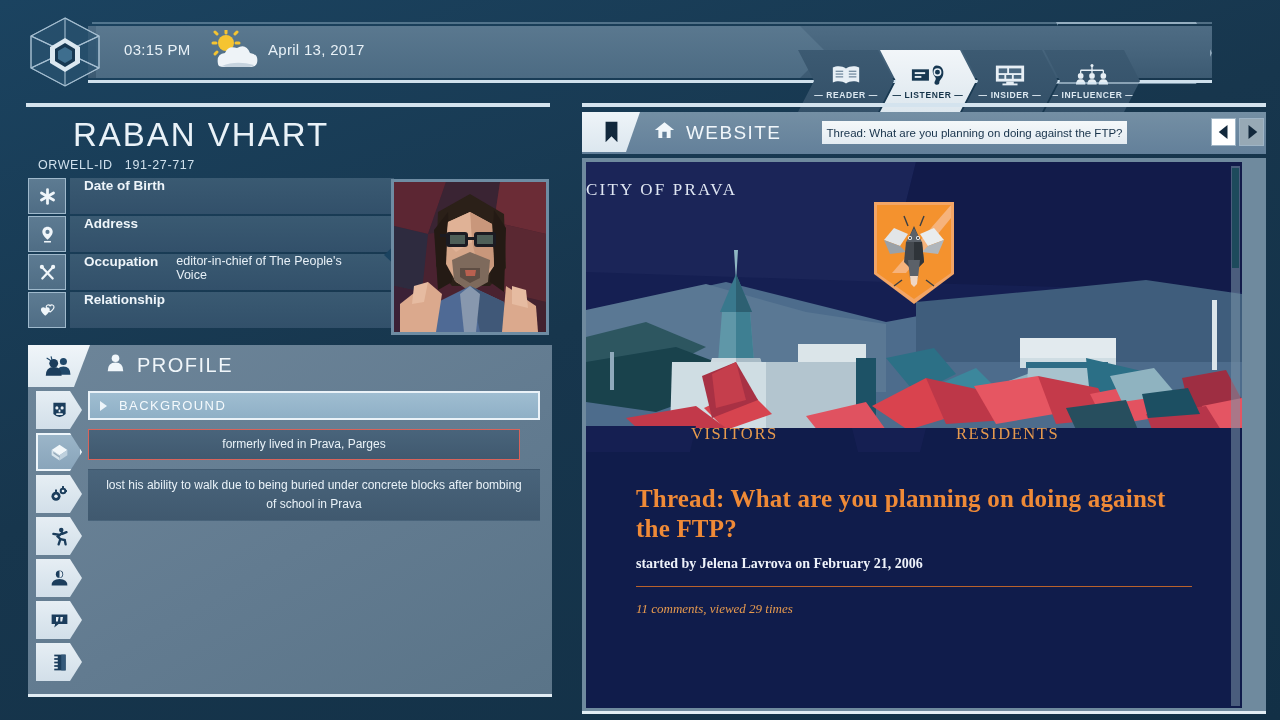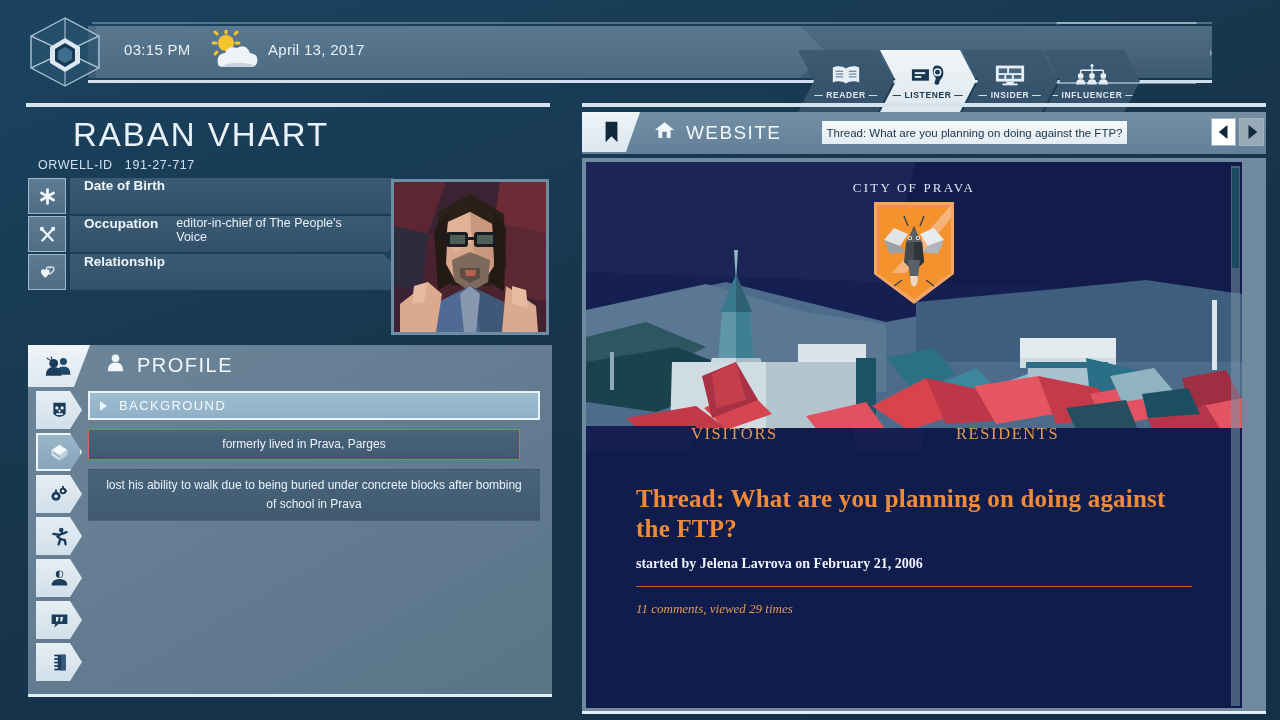--- a/index.html
+++ b/index.html
@@ -221,23 +221,23 @@
     background: #6f8a9e; padding: 4px 0 0 4px;
     border-bottom: 3px solid #e2edf4;
   }
   .web-content {
     position: relative; width: 656px; height: 546px; overflow: hidden;
     background: #101c4b;
   }
   .banner { position: relative; width: 656px; height: 290px; overflow: hidden; }
   .banner svg { display: block; }
   .city-label {
-    position: absolute; left: 0; right: 0; top: 18px; text-align: center;
+    position: absolute; left: 0; right: 0; top: 18px; 
     font-family: "Liberation Serif", serif;
-    font-size: 13px; letter-spacing: 2.2px; color: #dfe6f2;
+    font-size: 17px; letter-spacing: 2.2px; color: #dfe6f2;
   }
   .crest { position: absolute; left: 284px; top: 36px; width: 88px; height: 110px; }
   .visitors-link, .residents-link {
     position: absolute; bottom: 8px;
     font-family: "Liberation Serif", serif;
     font-size: 16.5px; letter-spacing: 1.6px; color: #e79a4e;
   }
   .visitors-link { left: 105px; }
   .residents-link { left: 370px; }
 
@@ -412,20 +412,33 @@
                   <line x1="18" y1="7" x2="4" y2="15"></line>
                 </g>
               </svg>
           </div>
           <div class="info-field">
             <span class="info-label">Date of Birth</span>
             <span class="info-value"></span>
           </div>
         </div>
 
+        <div class="info-row">
+          <div class="info-icon">
+            <svg viewBox="0 0 22 22" width="19" height="19">
+                <path d="M11 2 C7.5 2 5 4.6 5 8 C5 12 11 17 11 17 C11 17 17 12 17 8 C17 4.6 14.5 2 11 2 Z" fill="#f0f6fa"></path>
+                <circle cx="11" cy="8" r="2.4" fill="#5d7b92"></circle>
+                <rect x="7" y="18.5" width="8" height="1.8" fill="#f0f6fa"></rect>
+              </svg>
+          </div>
+          <div class="info-field">
+            <span class="info-label">Address</span>
+            <span class="info-value"></span>
+          </div>
+        </div>
 
         <div class="info-row">
           <div class="info-icon">
             <svg viewBox="0 0 22 22" width="19" height="19">
               <g stroke="#f0f6fa" stroke-width="2.6" stroke-linecap="round">
                   <line x1="4" y1="4" x2="17" y2="18"></line>
                   <line x1="18" y1="4" x2="5" y2="18"></line>
                 </g>
               <circle cx="4.5" cy="4.5" r="2.4" fill="#f0f6fa"></circle>
                 <circle cx="17.5" cy="4.5" r="2.4" fill="#f0f6fa"></circle>

